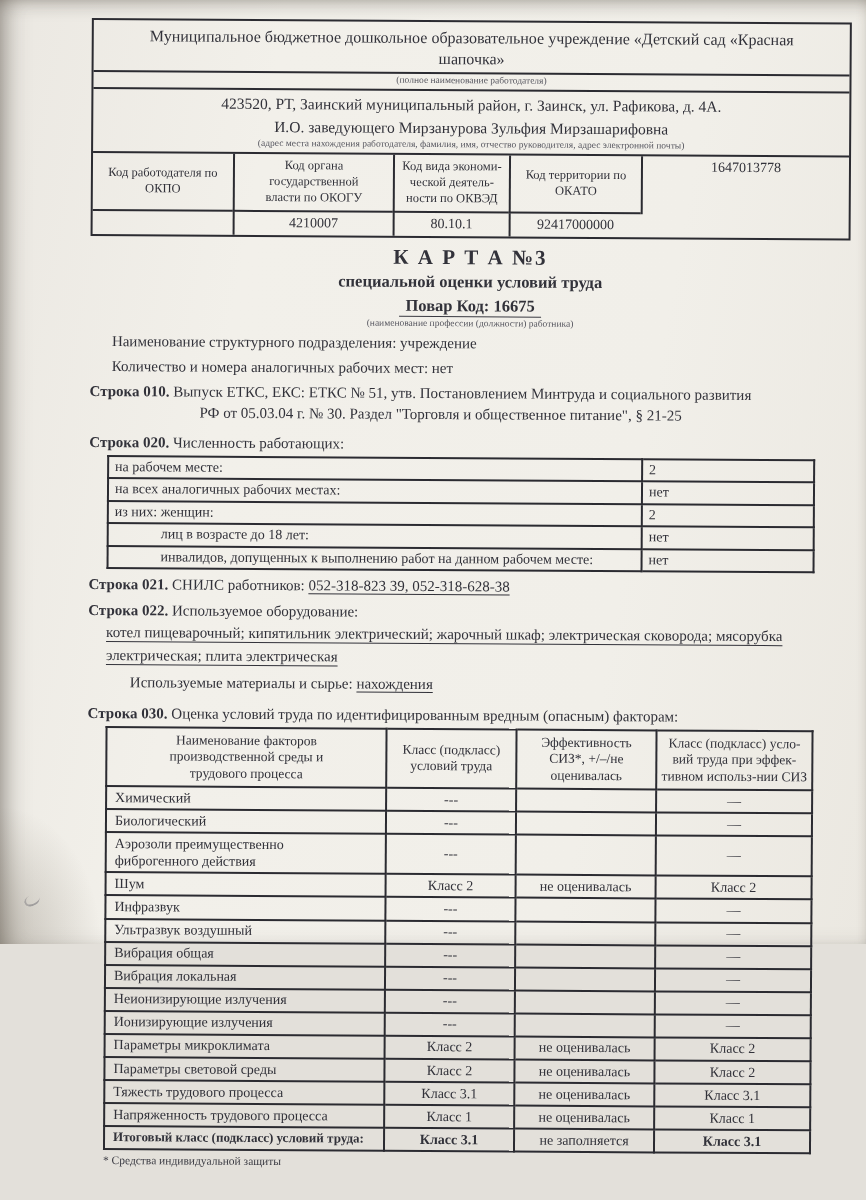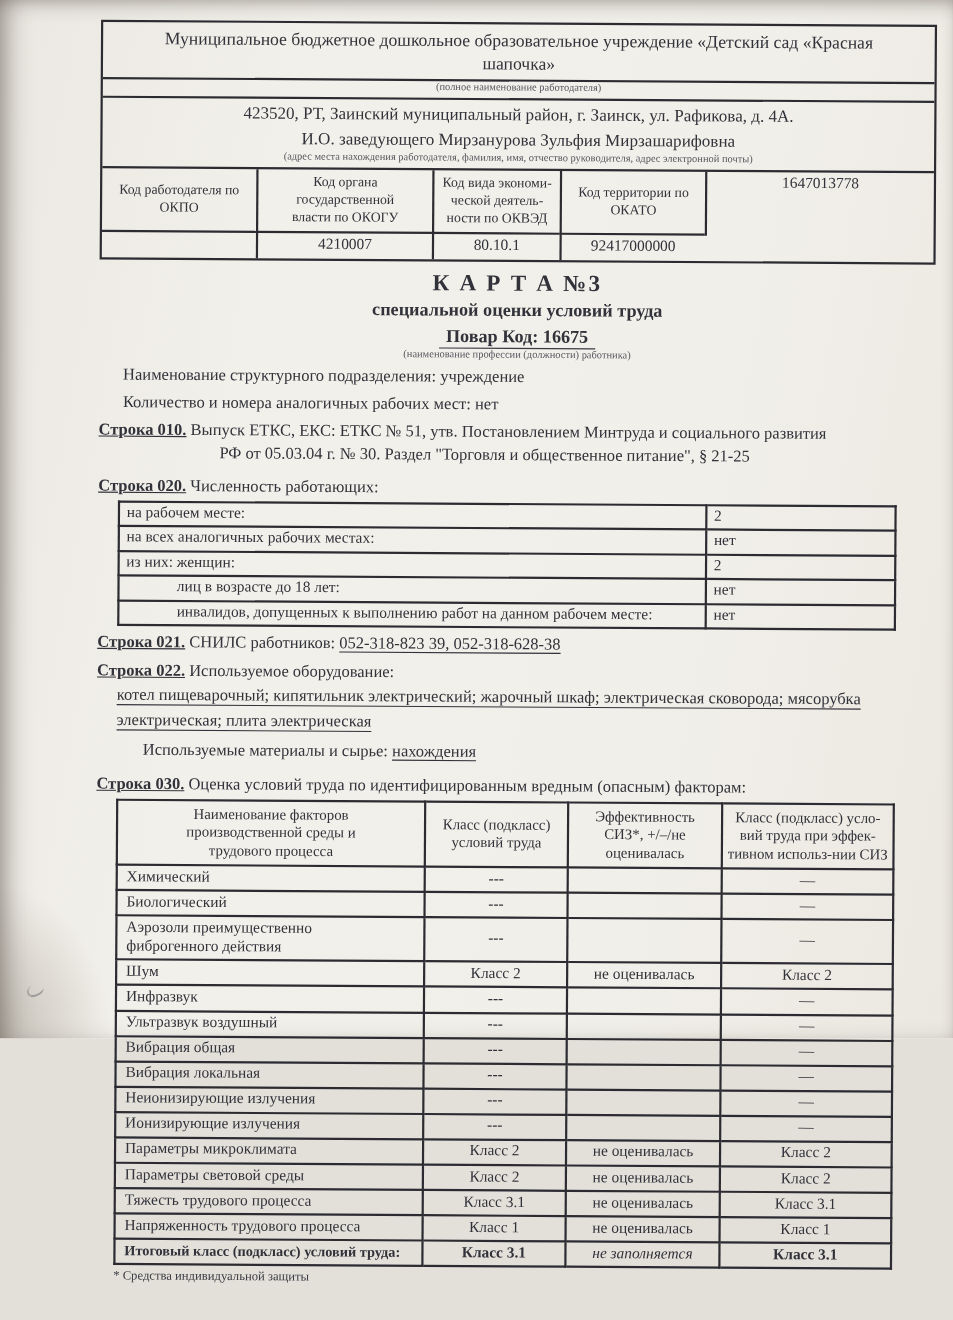--- a/index.html
+++ b/index.html
@@ -64,21 +64,21 @@
   .title-wrap { text-align: center; margin-top: 7px; }
   .card-title { font-size: 21px; font-weight: bold; letter-spacing: 2px; }
   .card-subtitle { font-size: 16.5px; font-weight: bold; margin-top: 2px; }
   .card-prof { font-size: 16.5px; font-weight: bold; margin-top: 4px; }
   .u-strong { border-bottom: 1.6px solid #3a3a42; padding: 0 6px 1px; text-align: center; }
   .caption2 { font-size: 9.5px; color: #55555e; margin-top: 2px; }
 
   
   .para { font-size: 15px; line-height: 1.35; margin-top: 5px; }
   .ind { padding-left: 22px; }
-  .lbl { font-weight: bold; text-decoration: underline; }
+  .lbl { font-weight: bold; }
   .cont-line { display: block; padding-left: 110px; }
   .u-val { text-decoration: underline; text-underline-offset: 3px; text-decoration-thickness: 1.2px; }
   .equip {
     display: block; margin-left: 18px; margin-top: 1px; max-width: 730px;
     text-decoration: underline; text-underline-offset: 4px; text-decoration-thickness: 1.2px;
     line-height: 1.55;
   }
   .materials { padding-left: 42px; }
   .sec-head { font-size: 15px; margin-top: 12px; }
 
@@ -94,21 +94,21 @@
   .factors th, .factors td { border: 2px solid #2b2b31; line-height: 1.22; }
   .factors th {
     font-weight: normal; font-size: 13.5px; white-space: pre-line;
     padding: 4px 3px; text-align: center; vertical-align: middle;
   }
   .factors td { padding: 1.5px 8px 2.5px; }
   .factors td:first-child { text-align: left; white-space: pre-line; }
   .factors td:nth-child(n+2) { text-align: center; }
   .factors tr:last-child td { font-weight: bold; }
   .factors tr:last-child td:first-child { font-size: 13px; white-space: nowrap; padding-right: 2px; }
-  .factors tr:last-child td:nth-child(3) { font-weight: normal; font-style: italic; }
+  .factors tr:last-child td:nth-child(3) { font-weight: normal; }
 
   .footnote { font-size: 11.5px; margin: 4px 0 0 18px; color: #3a3a42; }
 </style>
 </head>
 <body>
 
 <div class="sheet">
   <div class="tilt">
 
     <div class="hbox">

